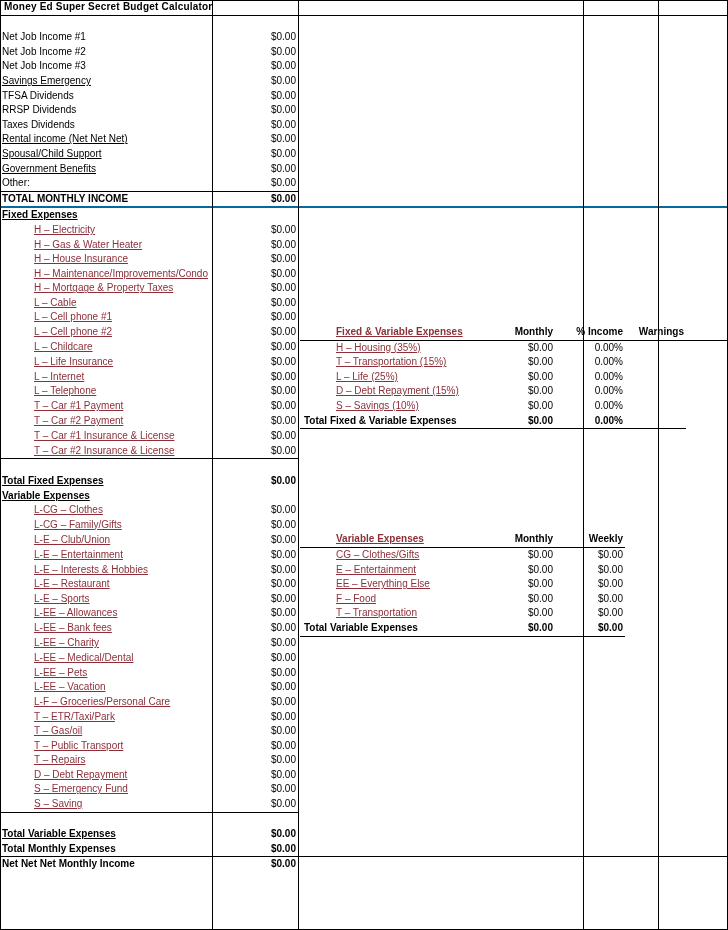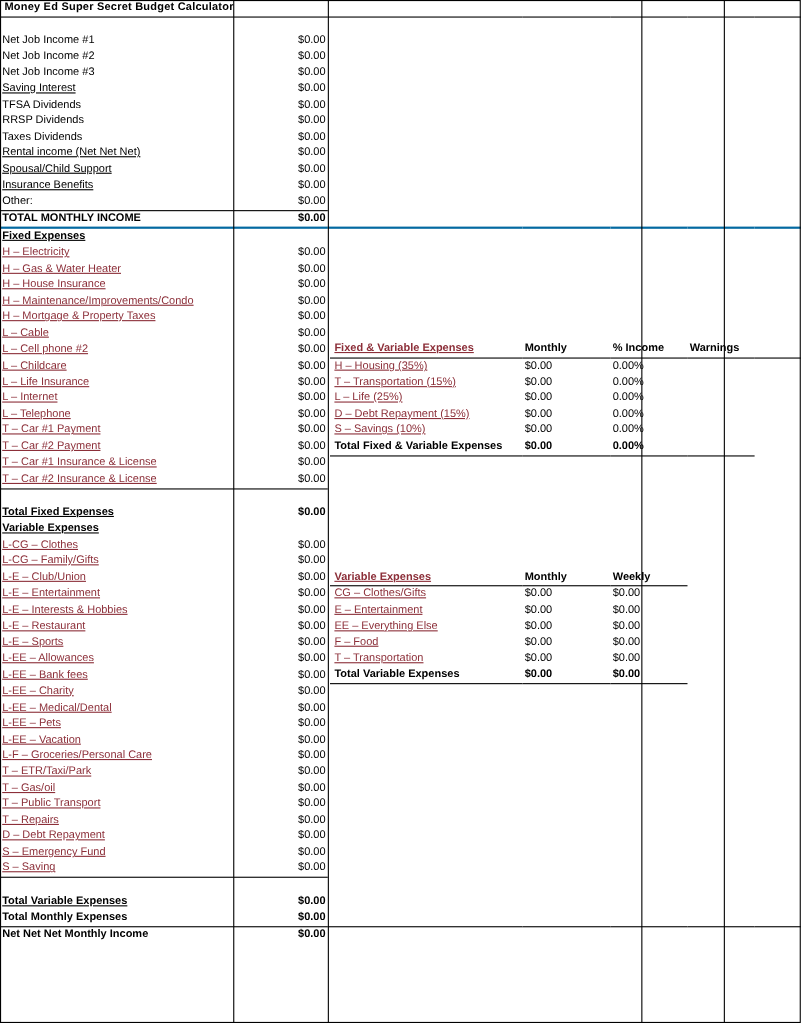--- a/index.html
+++ b/index.html
@@ -41,21 +41,21 @@
   col.c-c { width: 2px; }
   col.c-d { width: 175px; }
   col.c-e { width: 80px; }
   col.c-f { width: 70px; }
   col.c-g { width: 61px; }
   col.c-h { width: 42px; }
 
   .money { text-align: right; padding-right: 6px; }
   .b { font-weight: bold; }
   .u { text-decoration: underline; }
-  .redu { color: #8c2f39; text-decoration: underline; }
+  .redu { color: #8c2f39; text-decoration: underline; padding-left: 32px; }
 
   .title-row td {
     height: 22px;
     line-height: 22px;
   }
   .title-cell {
     font-size: 16px;
     font-weight: bold;
     letter-spacing: 0.2px;
     padding-left: 4px !important;
@@ -68,21 +68,21 @@
     font-size: 12px;
     font-weight: bold;
   }
   .row-tall td { height: 19px; line-height: 19px; }
   .row-xtall td { height: 21px; line-height: 21px; }
   .thick-bottom { border-bottom: 2px solid #0369a1; }
   .thin-bottom { border-bottom: 1px solid #000; }
 
   
   .rt-label { padding-left: 4px !important; }
-  .rt-money { padding-right: 8px; }
+  .rt-money { text-align: right; padding-right: 8px; }
 
   .underline-cell { border-bottom: 1px solid #000; }
 
   .outer-border {
     position: absolute;
     left: 0; top: 0;
     width: 726px; height: 928px;
     border: 1px solid #000;
     pointer-events: none;
   }
@@ -158,21 +158,21 @@
       <td>Net Job Income #3</td>
       <td class="money">$0.00</td>
       <td></td>
       <td></td>
       <td></td>
       <td></td>
       <td></td>
       <td></td>
     </tr>
     <tr>
-      <td><span class="u">Saving Interest</span></td>
+      <td><span class="u">Savings Emergency</span></td>
       <td class="money">$0.00</td>
       <td></td>
       <td></td>
       <td></td>
       <td></td>
       <td></td>
       <td></td>
     </tr>
     <tr>
       <td>TFSA Dividends</td>
@@ -218,21 +218,21 @@
       <td><span class="u">Spousal/Child Support</span></td>
       <td class="money">$0.00</td>
       <td></td>
       <td></td>
       <td></td>
       <td></td>
       <td></td>
       <td></td>
     </tr>
     <tr>
-      <td><span class="u">Insurance Benefits</span></td>
+      <td><span class="u">Government Benefits</span></td>
       <td class="money">$0.00</td>
       <td></td>
       <td></td>
       <td></td>
       <td></td>
       <td></td>
       <td></td>
     </tr>
     <tr>
       <td class="thin-bottom">Other:</td>
@@ -320,20 +320,30 @@
     <tr>
       <td><span class="redu">L – Cable</span></td>
       <td class="money">$0.00</td>
       <td></td>
       <td></td>
       <td></td>
       <td></td>
       <td></td>
       <td></td>
     </tr>
+    <tr>
+      <td><span class="redu">L – Cell phone #1</span></td>
+      <td class="money">$0.00</td>
+      <td></td>
+      <td></td>
+      <td></td>
+      <td></td>
+      <td></td>
+      <td></td>
+    </tr>
 
     <tr>
       <td><span class="redu">L – Cell phone #2</span></td>
       <td class="money">$0.00</td>
       <td></td>
       <td class="rt-label underline-cell b"><span class="redu">Fixed &amp; Variable Expenses</span></td>
       <td class="rt-money underline-cell b">Monthly</td>
       <td class="rt-money underline-cell b">% Income</td>
       <td class="rt-money underline-cell b">Warnings</td>
       <td class="underline-cell"></td>

